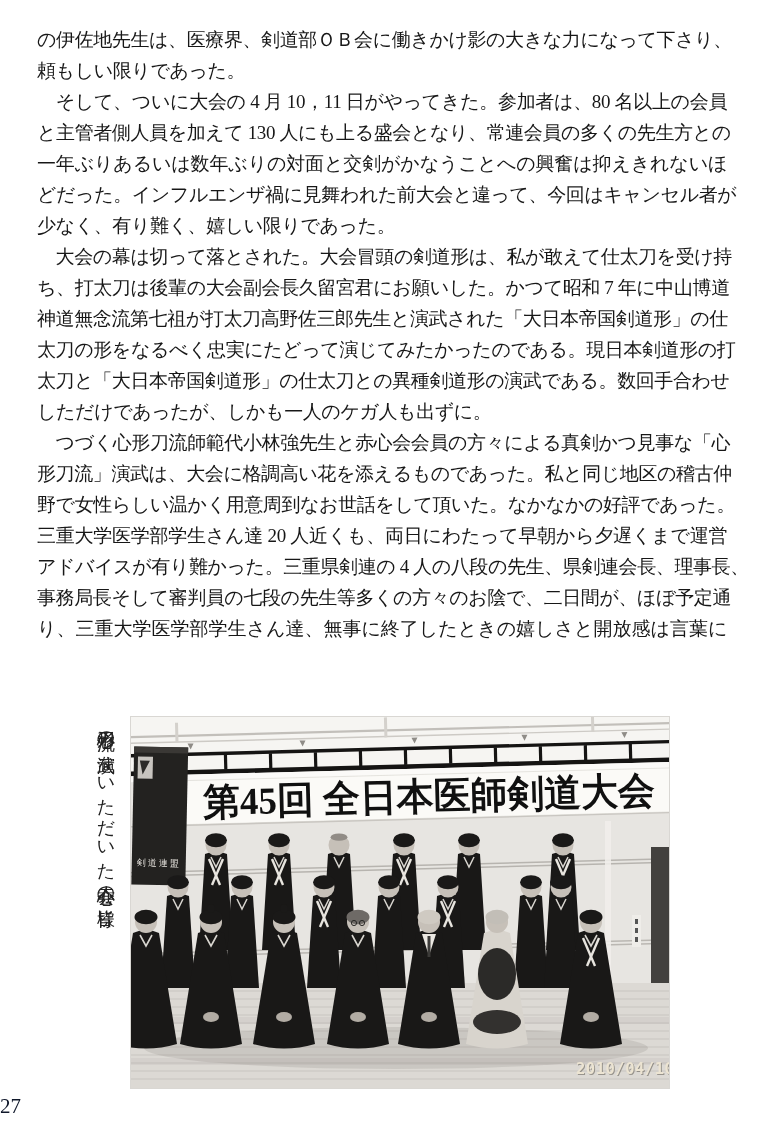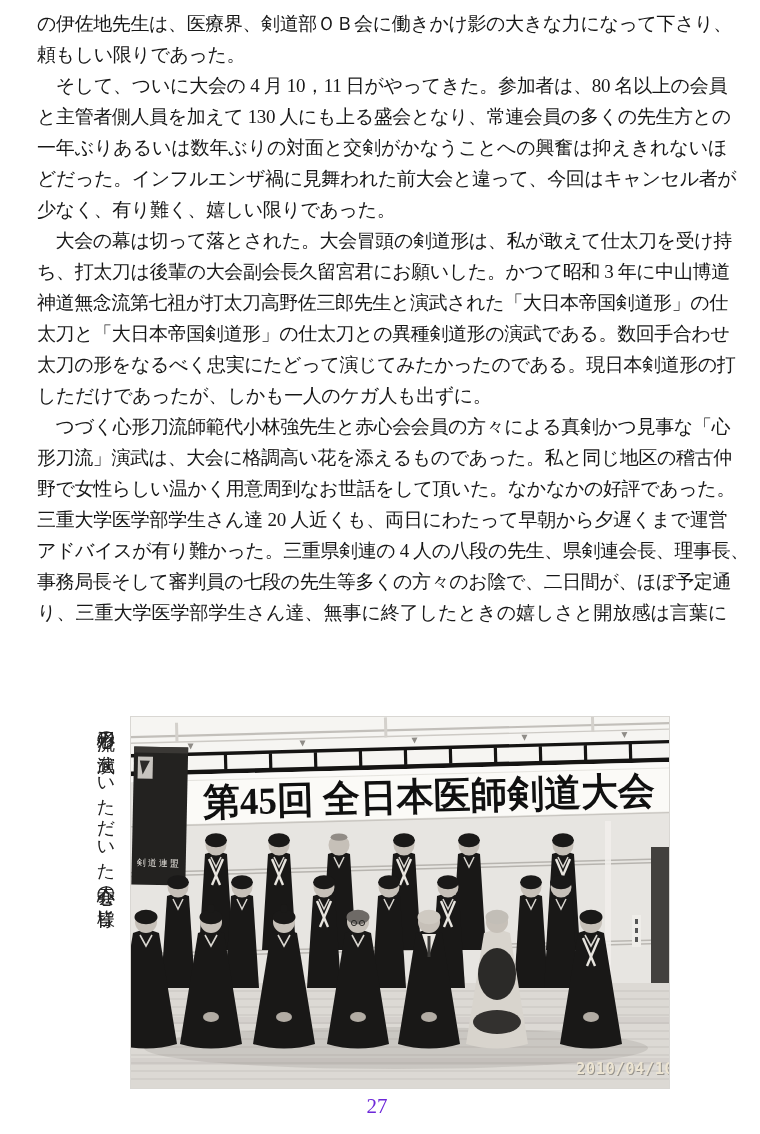--- a/index.html
+++ b/index.html
@@ -2,58 +2,58 @@
 <html><head>
 <meta charset="utf-8">
 <style>
   html,body{margin:0;padding:0;}
   body{
     width:760px;height:1134px;position:relative;background:#ffffff;
     font-family:"Liberation Serif","DejaVu Serif",serif;color:#171717;
     overflow:hidden;
   }
   .text-block{
-    position:absolute;left:37px;top:8px;width:690px;
+    position:absolute;left:37px;top:24px;width:690px;
   }
   .line{
     font-size:19px;height:31px;line-height:31px;letter-spacing:-0.4px;
     text-align:justify;text-align-last:justify;white-space:nowrap;
   }
   .line.pend{text-align-last:left;}
   .caption-vertical{
     position:absolute;left:94px;top:716px;height:360px;
     writing-mode:vertical-rl;text-orientation:upright;
     font-size:18px;letter-spacing:0.9px;color:#222;
   }
   .photo{
     position:absolute;left:130px;top:716px;width:538px;height:371px;
     border:1px solid #d9d7d3;box-sizing:content-box;background:#e9e7e3;
   }
   .photo svg{display:block;width:538px;height:371px;}
   .page-number{
-    position:absolute;left:0;top:1094px;width:754px;text-align:center;
-    font-size:21px;color:#6d28d9;
+    position:absolute;left:0;top:1094px;width:754px;
+    font-size:21px;color:#0f172a;
   }
 </style>
 </head>
 <body>
 
 <div class="text-block">
   <div class="line">の伊佐地先生は、医療界、剣道部ＯＢ会に働きかけ影の大きな力になって下さり、</div>
   <div class="line pend">頼もしい限りであった。</div>
   <div class="line">　そして、ついに大会の 4 月 10，11 日がやってきた。参加者は、80 名以上の会員</div>
   <div class="line">と主管者側人員を加えて 130 人にも上る盛会となり、常連会員の多くの先生方との</div>
   <div class="line">一年ぶりあるいは数年ぶりの対面と交剣がかなうことへの興奮は抑えきれないほ</div>
   <div class="line">どだった。インフルエンザ禍に見舞われた前大会と違って、今回はキャンセル者が</div>
   <div class="line pend">少なく、有り難く、嬉しい限りであった。</div>
   <div class="line">　大会の幕は切って落とされた。大会冒頭の剣道形は、私が敢えて仕太刀を受け持</div>
-  <div class="line">ち、打太刀は後輩の大会副会長久留宮君にお願いした。かつて昭和 3 年に中山博道</div>
+  <div class="line">ち、打太刀は後輩の大会副会長久留宮君にお願いした。かつて昭和 7 年に中山博道</div>
   <div class="line">神道無念流第七祖が打太刀高野佐三郎先生と演武された「大日本帝国剣道形」の仕</div>
+  <div class="line">太刀の形をなるべく忠実にたどって演じてみたかったのである。現日本剣道形の打</div>
   <div class="line">太刀と「大日本帝国剣道形」の仕太刀との異種剣道形の演武である。数回手合わせ</div>
-  <div class="line">太刀の形をなるべく忠実にたどって演じてみたかったのである。現日本剣道形の打</div>
   <div class="line pend">しただけであったが、しかも一人のケガ人も出ずに。</div>
   <div class="line">　つづく心形刀流師範代小林強先生と赤心会会員の方々による真剣かつ見事な「心</div>
   <div class="line">形刀流」演武は、大会に格調高い花を添えるものであった。私と同じ地区の稽古仲</div>
   <div class="line">野で女性らしい温かく用意周到なお世話をして頂いた。なかなかの好評であった。</div>
   <div class="line">三重大学医学部学生さん達 20 人近くも、両日にわたって早朝から夕遅くまで運営</div>
   <div class="line">アドバイスが有り難かった。三重県剣連の 4 人の八段の先生、県剣連会長、理事長、</div>
   <div class="line">事務局長そして審判員の七段の先生等多くの方々のお陰で、二日間が、ほぼ予定通</div>
   <div class="line">り、三重大学医学部学生さん達、無事に終了したときの嬉しさと開放感は言葉に</div>
 </div>
 

